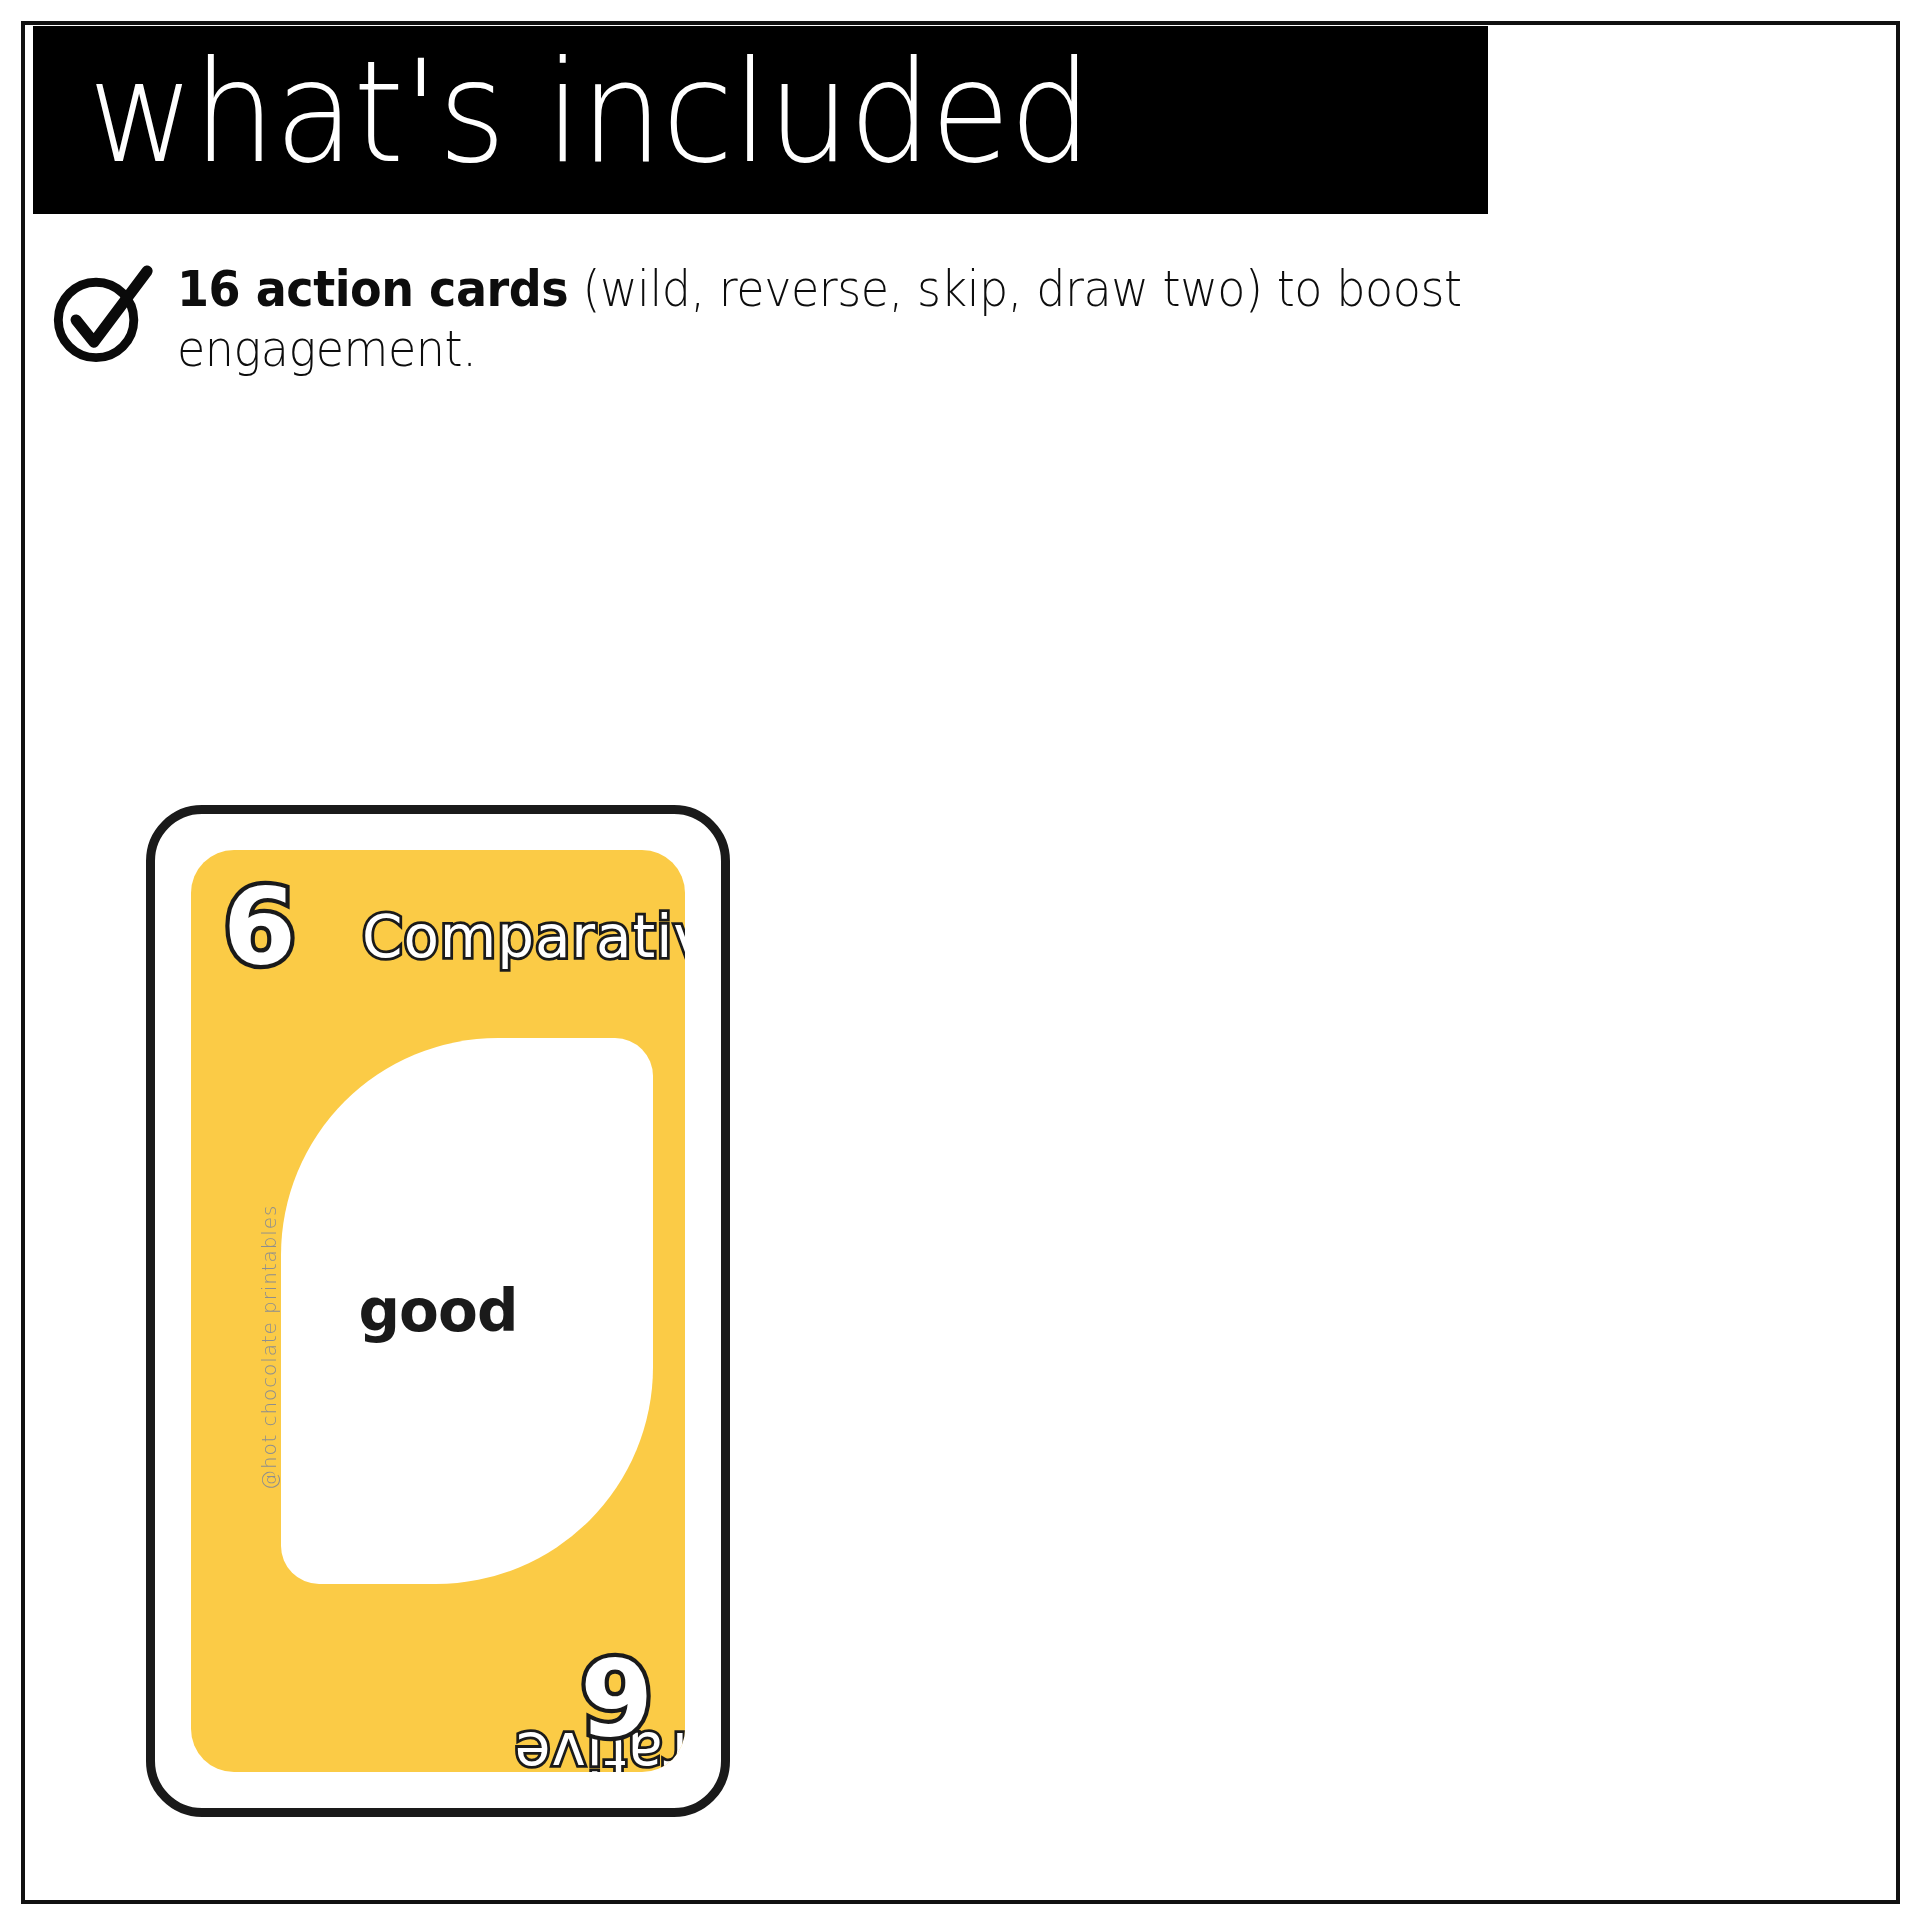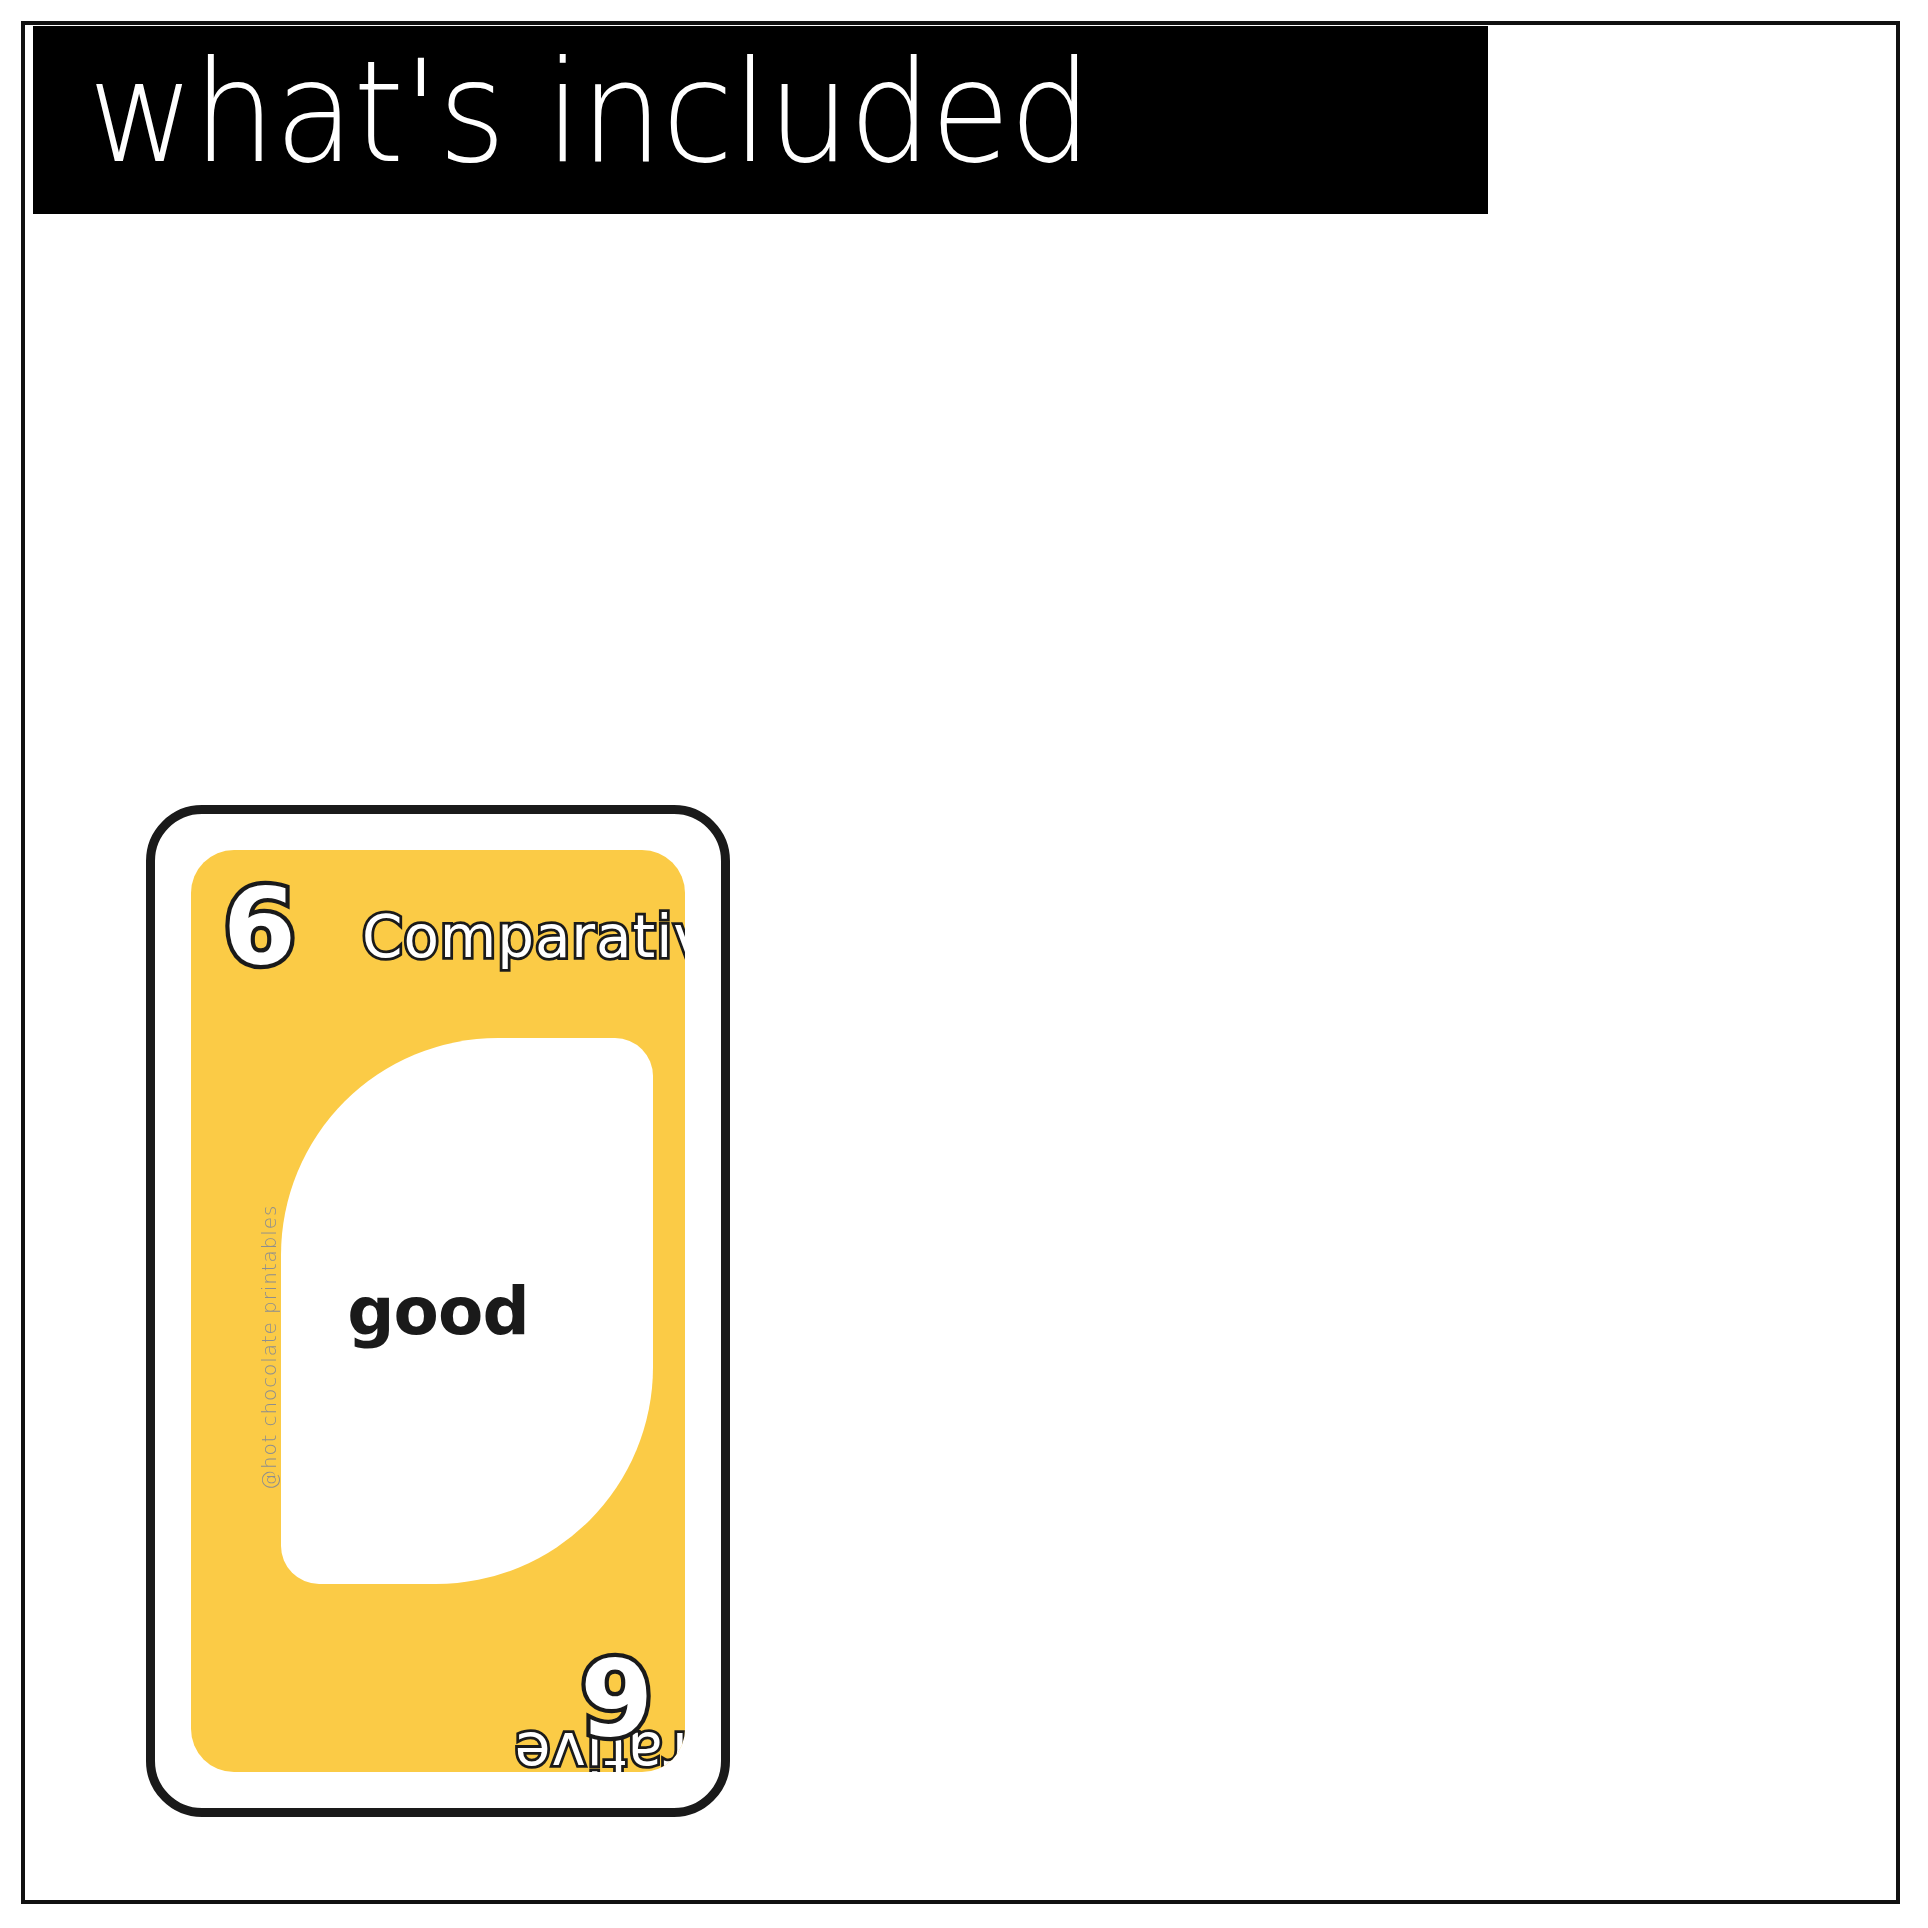--- a/index.html
+++ b/index.html
@@ -127,21 +127,21 @@
   }
   #label-top{left:171px;top:53px;}
   #label-bottom{right:171px;bottom:53px;transform:rotate(180deg);transform-origin:right bottom;}
   #card-word{
     position:absolute;
     left:0;right:0;
     top:50%;
     transform:translateY(-50%);
     text-align:center;
     font-family:"DejaVu Sans", sans-serif;
-    font-size:66px;
+    font-size:58px;
     font-weight:700;
     color:#1a1a1a;
     letter-spacing:-0.9px;
   }
   #watermark{
     position:absolute;
     left:90px;bottom:282px;
     font-family:"DejaVu Sans", sans-serif;
     font-size:20px;
     font-weight:300;
@@ -188,20 +188,29 @@
 
   <div id="frame"></div>
 
   <div id="header-banner">
     <div id="header-title">what's included</div>
   </div>
 
   <div id="bullets">
 
 
+    <div class="bullet-row">
+      <span class="check-wrap">
+        <svg width="111" height="111" viewBox="0 0 100 100">
+          <circle cx="46" cy="54" r="34" fill="none" stroke="#0a0a0a" stroke-width="8"></circle>
+          <path d="M28 54 L44 74 L92 10" fill="none" stroke="#0a0a0a" stroke-width="10" stroke-linecap="round" stroke-linejoin="round"></path>
+        </svg>
+      </span>
+      <span class="bullet-text"><b>16 action cards</b><span> (wild, reverse, skip, draw two) to boost engagement.</span><b></b></span>
+    </div>
 
 
   </div>
 
   <div id="card-outer">
     <div id="card-inner">
       <div id="card-center"></div>
       <div class="corner-num" id="num-tl">6</div>
       <div class="card-label" id="label-top">Comparative</div>
       <div id="card-word">good</div>

